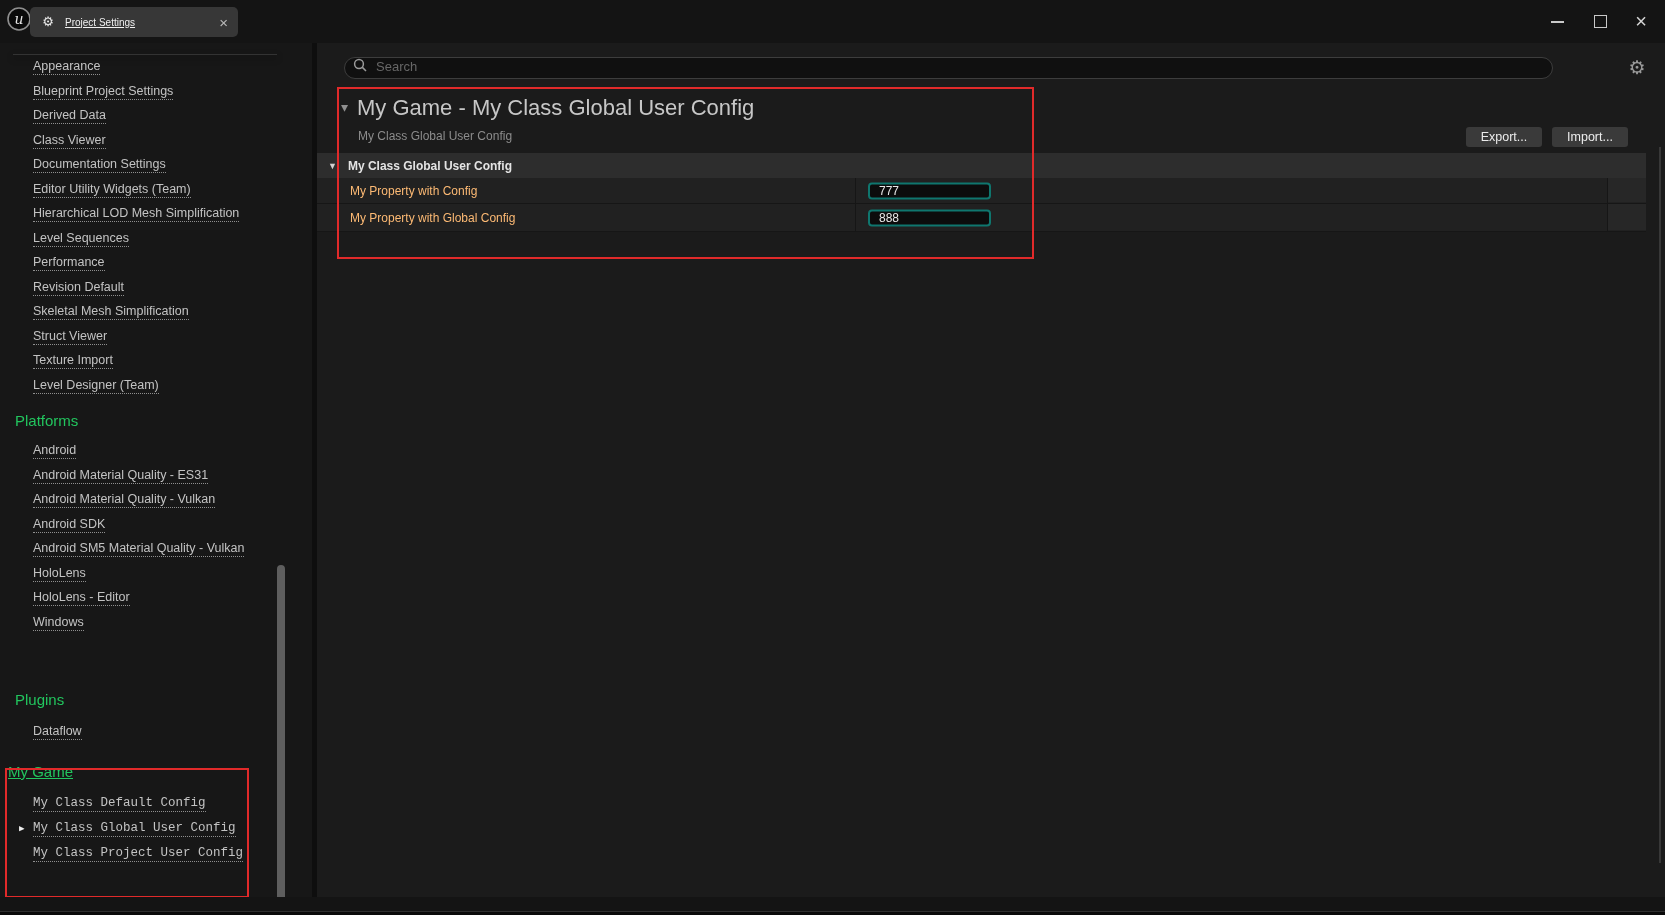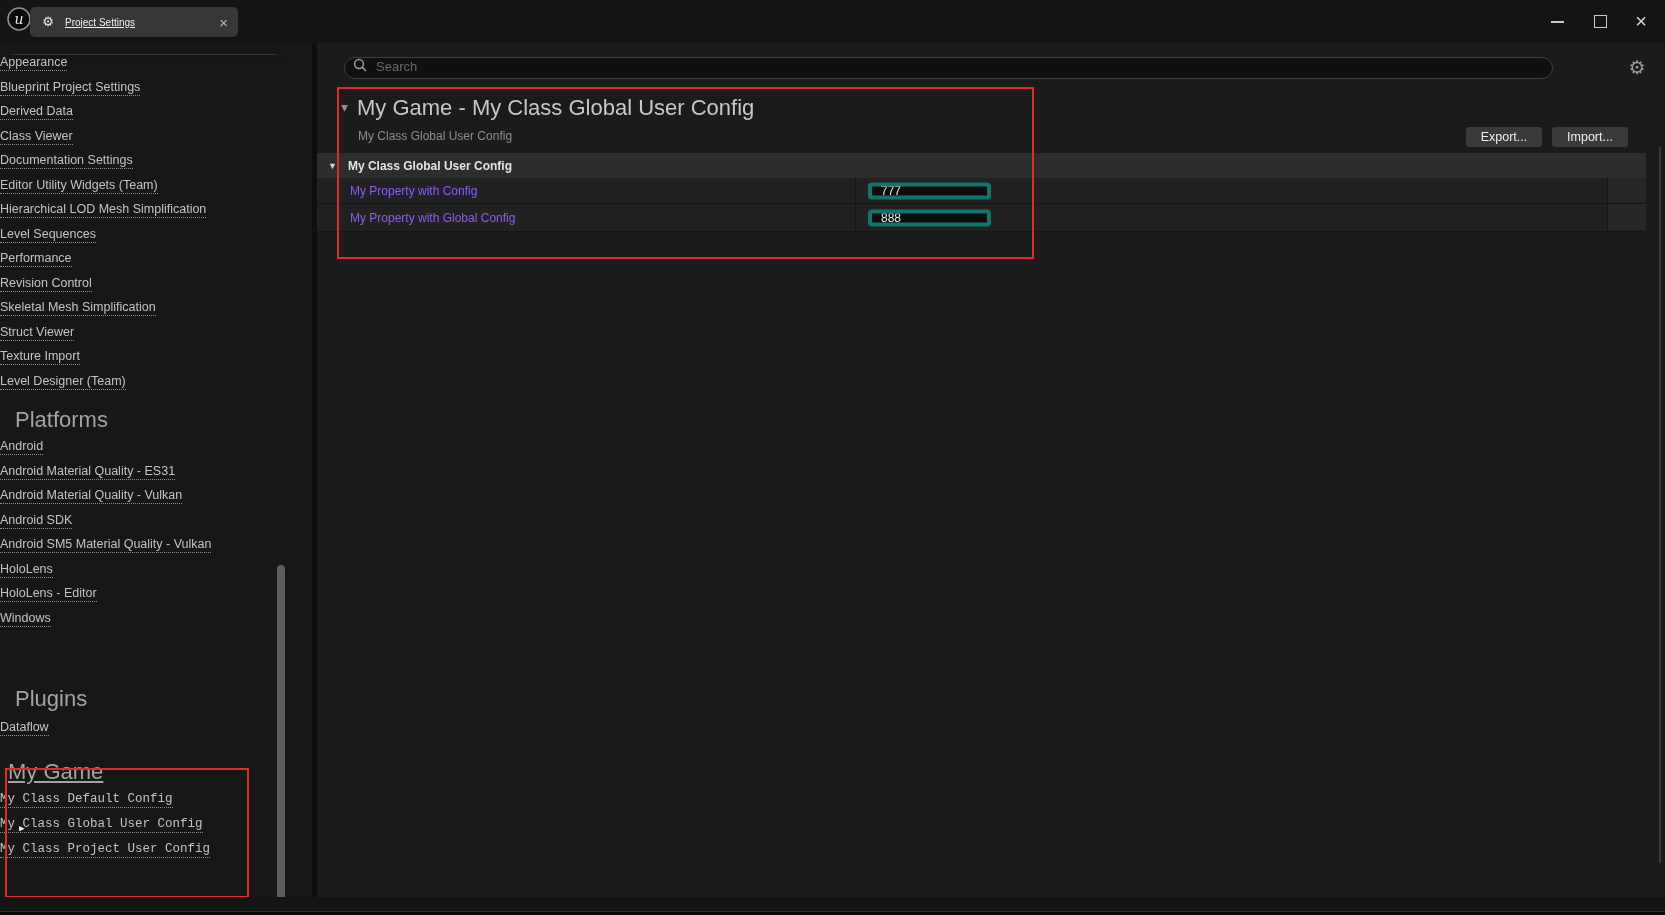--- a/index.html
+++ b/index.html
@@ -22,23 +22,23 @@
   .win-btn{position:absolute;top:0;height:43px;display:flex;align-items:center;justify-content:center;}
   .wb-min{left:1544px;width:26px;}
   .wb-min .bar{width:13px;height:2px;background:#c9c9c9;}
   .wb-max{left:1587px;width:26px;}
   .wb-max .box{width:11px;height:11px;border:1.5px solid #c9c9c9;}
   .wb-close{left:1628px;width:26px;color:#d6d6d6;font-size:20px;}
   
   .sidebar{position:absolute;left:0;top:43px;width:312px;height:854px;background:#171717;overflow:hidden;}
   .side-topline{position:absolute;left:13px;top:11px;width:264px;height:1px;background:#333;box-shadow:0 3px 6px rgba(0,0,0,0.65);}
   .nav{margin:0;padding:12px 0 0 0;list-style:none;}
-  .item{height:24.5px;display:flex;align-items:flex-start;position:relative;cursor:pointer;}
+  .item{height:24.5px;padding-left:33px;display:flex;align-items:center;position:relative;cursor:pointer;}
   .navlink{font-size:12.5px;color:#c3c3c3;border-bottom:1px dotted #8f8f8f;padding-bottom:1px;line-height:1.15;white-space:nowrap;}
-  .side-heading{font-size:22px;color:#a3a3a3;padding-left:15px;height:32px;display:flex;align-items:center;white-space:nowrap;}
+  .side-heading{font-size:15px;color:#22c55e;padding-left:15px;height:32px;display:flex;align-items:center;white-space:nowrap;}
   .h-platforms{margin-top:6px;}
   .mt3{margin-top:3px;}
   .h-plugins{margin-top:48px;}
   .li-dataflow{margin-top:5px;}
   .h-mygame{margin-top:10px;height:34px;padding-left:8px;text-decoration:underline;}
   .item25{height:25px;font-family:Liberation Mono, monospace;}
   .sel-arrow{position:absolute;left:19px;top:50%;transform:translateY(-53%);color:#efefef;font-size:9px;}
   .side-scroll{position:absolute;left:277px;top:522px;width:8px;height:372px;border-radius:4px;background:#5e5e5e;}
   .divider{position:absolute;left:312px;top:43px;width:5px;height:854px;background:#0e0e0e;}
   
@@ -63,28 +63,28 @@
     color:#ececec;font-family:"Liberation Sans",sans-serif;font-size:12.5px;cursor:pointer;
   }
   .btn-export{left:1149px;}
   .btn-import{left:1235px;}
   .catbar{position:absolute;left:0;top:110px;width:1329px;height:25px;background:#2d2d2d;display:flex;align-items:center;}
   .cat-arrow{color:#d2d2d2;font-size:9px;margin-left:11px;}
   .cat-label{color:#e4e4e4;font-size:12px;font-weight:bold;margin-left:11px;}
   .prow{position:absolute;left:0;width:1329px;background:#212121;border-bottom:1px solid #161616;box-sizing:border-box;}
   .prow1{top:135px;height:26px;}
   .prow2{top:161px;height:28px;}
-  .plabel{position:absolute;left:33px;top:50%;transform:translateY(-50%);font-size:12px;color:#8b5cf6;white-space:nowrap;}
+  .plabel{position:absolute;left:33px;top:50%;transform:translateY(-50%);font-size:12px;color:#fdba74;white-space:nowrap;}
   .vline1{position:absolute;left:538px;top:0;bottom:0;width:1px;background:#161616;}
   .vline2{position:absolute;left:1290px;top:0;bottom:0;width:1px;background:#161616;}
   .minicell{position:absolute;left:1291px;top:0;bottom:1px;width:38px;background:#272727;}
   .pinput{
     position:absolute;left:551px;top:50%;transform:translateY(-50%);
     width:123px;height:17px;box-sizing:border-box;background:#0c0c0c;
-    border:4px solid #0f766e;border-radius:4px;color:#e8e8e8;
+    border:2px solid #0f766e;border-radius:4px;color:#e8e8e8;
     font-family:"Liberation Sans",sans-serif;font-size:12px;padding:0 0 0 9px;outline:none;
   }
   .main-scroll{position:absolute;left:1342px;top:104px;width:2px;height:716px;background:#383838;}
   
   .redbox{position:absolute;border:2px solid #e12a2a;box-sizing:border-box;pointer-events:none;}
   .redbox-main{left:337px;top:87px;width:697px;height:172px;}
   .redbox-side{left:5px;top:768px;width:244px;height:130px;}
   
   .bottomstrip{position:absolute;left:0;top:897px;width:1665px;height:14px;background:#141414;}
   .bottomline{position:absolute;left:0;top:911px;width:1665px;height:1px;background:#2f2f2f;}
@@ -138,21 +138,21 @@
       <li class="item">
           <span class="navlink">Hierarchical LOD Mesh Simplification</span>
         </li>
       <li class="item">
           <span class="navlink">Level Sequences</span>
         </li>
       <li class="item">
           <span class="navlink">Performance</span>
         </li>
       <li class="item">
-          <span class="navlink">Revision Control</span>
+          <span class="navlink">Revision Default</span>
         </li>
       <li class="item">
           <span class="navlink">Skeletal Mesh Simplification</span>
         </li>
       <li class="item">
           <span class="navlink">Struct Viewer</span>
         </li>
       <li class="item">
           <span class="navlink">Texture Import</span>
         </li>

